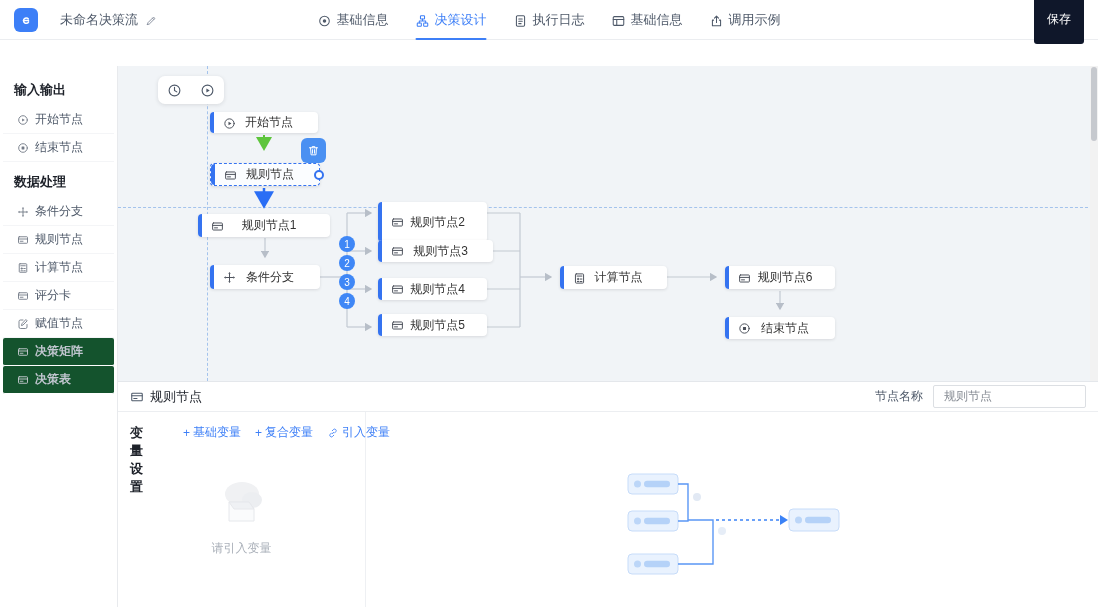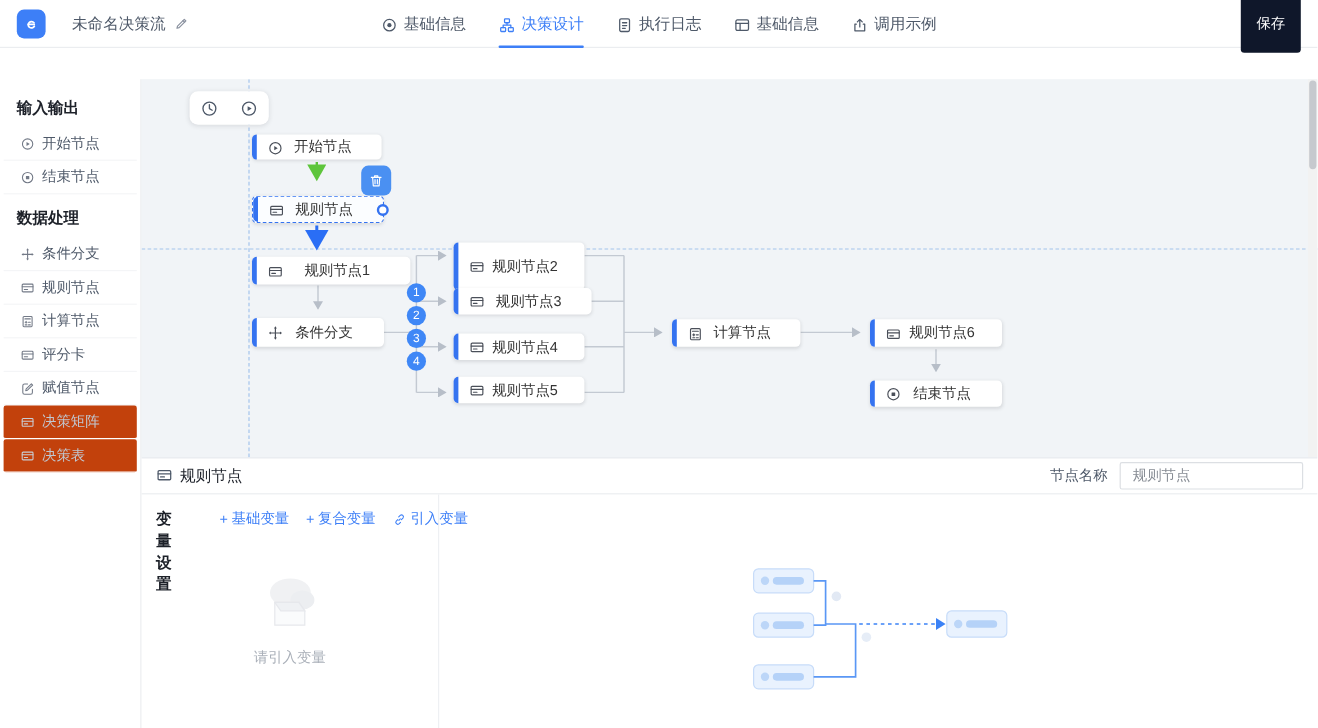--- a/index.html
+++ b/index.html
@@ -17,21 +17,21 @@
   .tab.active { color:#3d7ff7; }
   .tab.active::after { content:""; position:absolute; left:0; right:0; bottom:0; height:2px; background:#3d7ff7; border-radius:1px; }
   .save-btn { margin-left:auto; background:#0f172a; color:#fff; font-size:12px; border:none; border-radius:3px; padding:16px 13px; cursor:pointer; }
 
   
   .wrap { display:flex; height:567px;margin-top:26px; }
   .sidebar { width:118px; background:#fff; border-right:1px solid #e8eaed; padding-top:4px; }
   .sec-title { font-size:13px; font-weight:700; color:#1d2129; padding:11px 14px 7px; }
   .s-item { display:flex; align-items:center; gap:6px; font-size:12px; color:#4e5969; padding:5px 6px 5px 14px; margin:0 3px; border-bottom:1px solid #f4f5f7; cursor:grab; }
   .s-item .ic { color:#737a87; }
-  .s-item.disabled { background:#c2410c; color:#c1c6cf; border-radius:2px; border-bottom-color:#fff; cursor:not-allowed; }
+  .s-item.disabled { background:#14532d; color:#c1c6cf; border-radius:2px; border-bottom-color:#fff; cursor:not-allowed;font-weight:bold; }
   .s-item.disabled .ic { color:#c9cdd4; }
 
   .main { width:980px; display:flex; flex-direction:column; }
 
   
   .canvas { position:relative; height:315px; background:#f1f4f7; overflow:hidden; }
   .guide-v { position:absolute; left:89px; top:0; bottom:0; border-left:1px dashed #a4c3ec; z-index:0; }
   .guide-h { position:absolute; top:141px; left:0; right:0; border-top:1px dashed #a4c3ec; z-index:0; }
   .c-toolbar { position:absolute; left:40px; top:10px; width:66px; height:28px; background:#fff; border-radius:7px; box-shadow:0 1px 4px rgba(31,35,41,.12); display:flex; align-items:center; justify-content:space-around; z-index:3; }
   .c-toolbar .tbtn { color:#4e5969; background:none; border:none; display:flex; cursor:pointer; }
@@ -318,21 +318,21 @@
       </div>
 
       <div class="fnode selected" style="left:92px;top:97px;width:110px;height:23px">
         <span><svg class="ic" width="13" height="13">
               <use href="#i-card"></use>
             </svg></span>
         <span class="nlabel">规则节点</span>
         <span class="hdot"></span>
       </div>
 
-      <div class="fnode" style="left:92px;top:148px;width:132px;height:23px">
+      <div class="fnode" style="left:80px;top:148px;width:132px;height:23px">
         <span><svg class="ic" width="13" height="13">
               <use href="#i-card"></use>
             </svg></span>
         <span class="nlabel">规则节点1</span>
       </div>
 
       <div class="fnode" style="left:92px;top:199px;width:110px;height:24px">
         <span><svg class="ic" width="13" height="13">
               <use href="#i-cross"></use>
             </svg></span>

